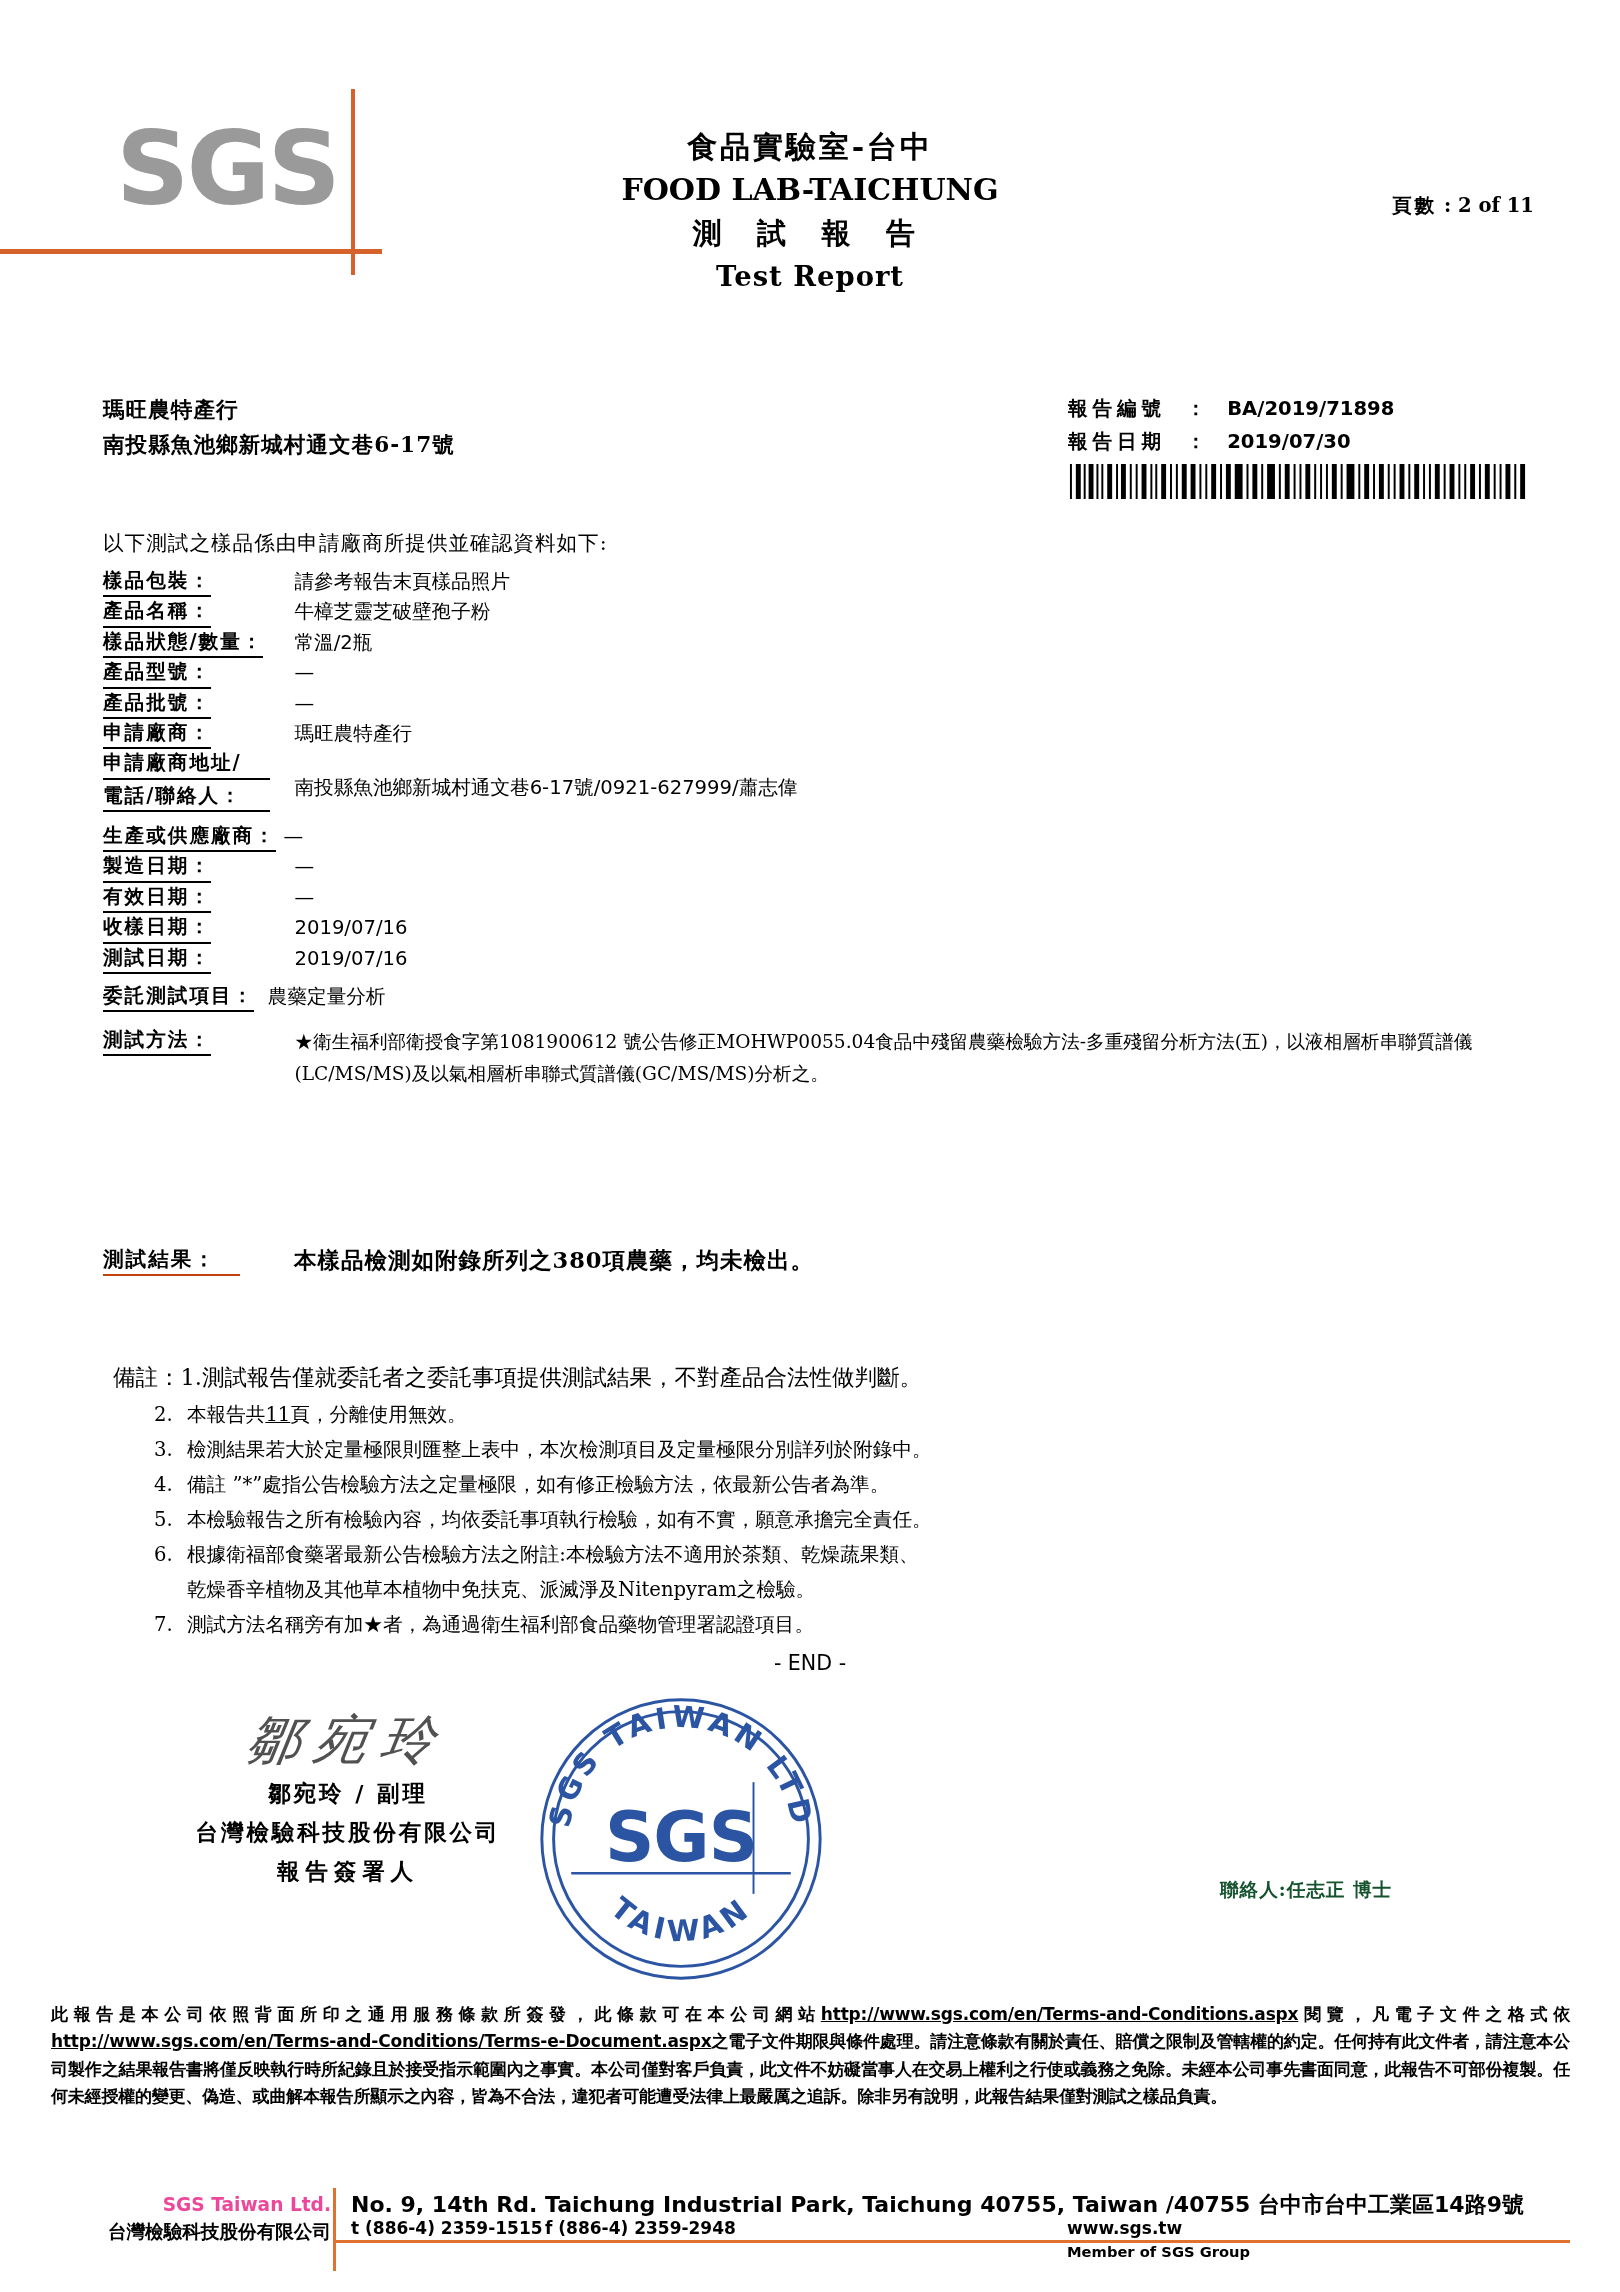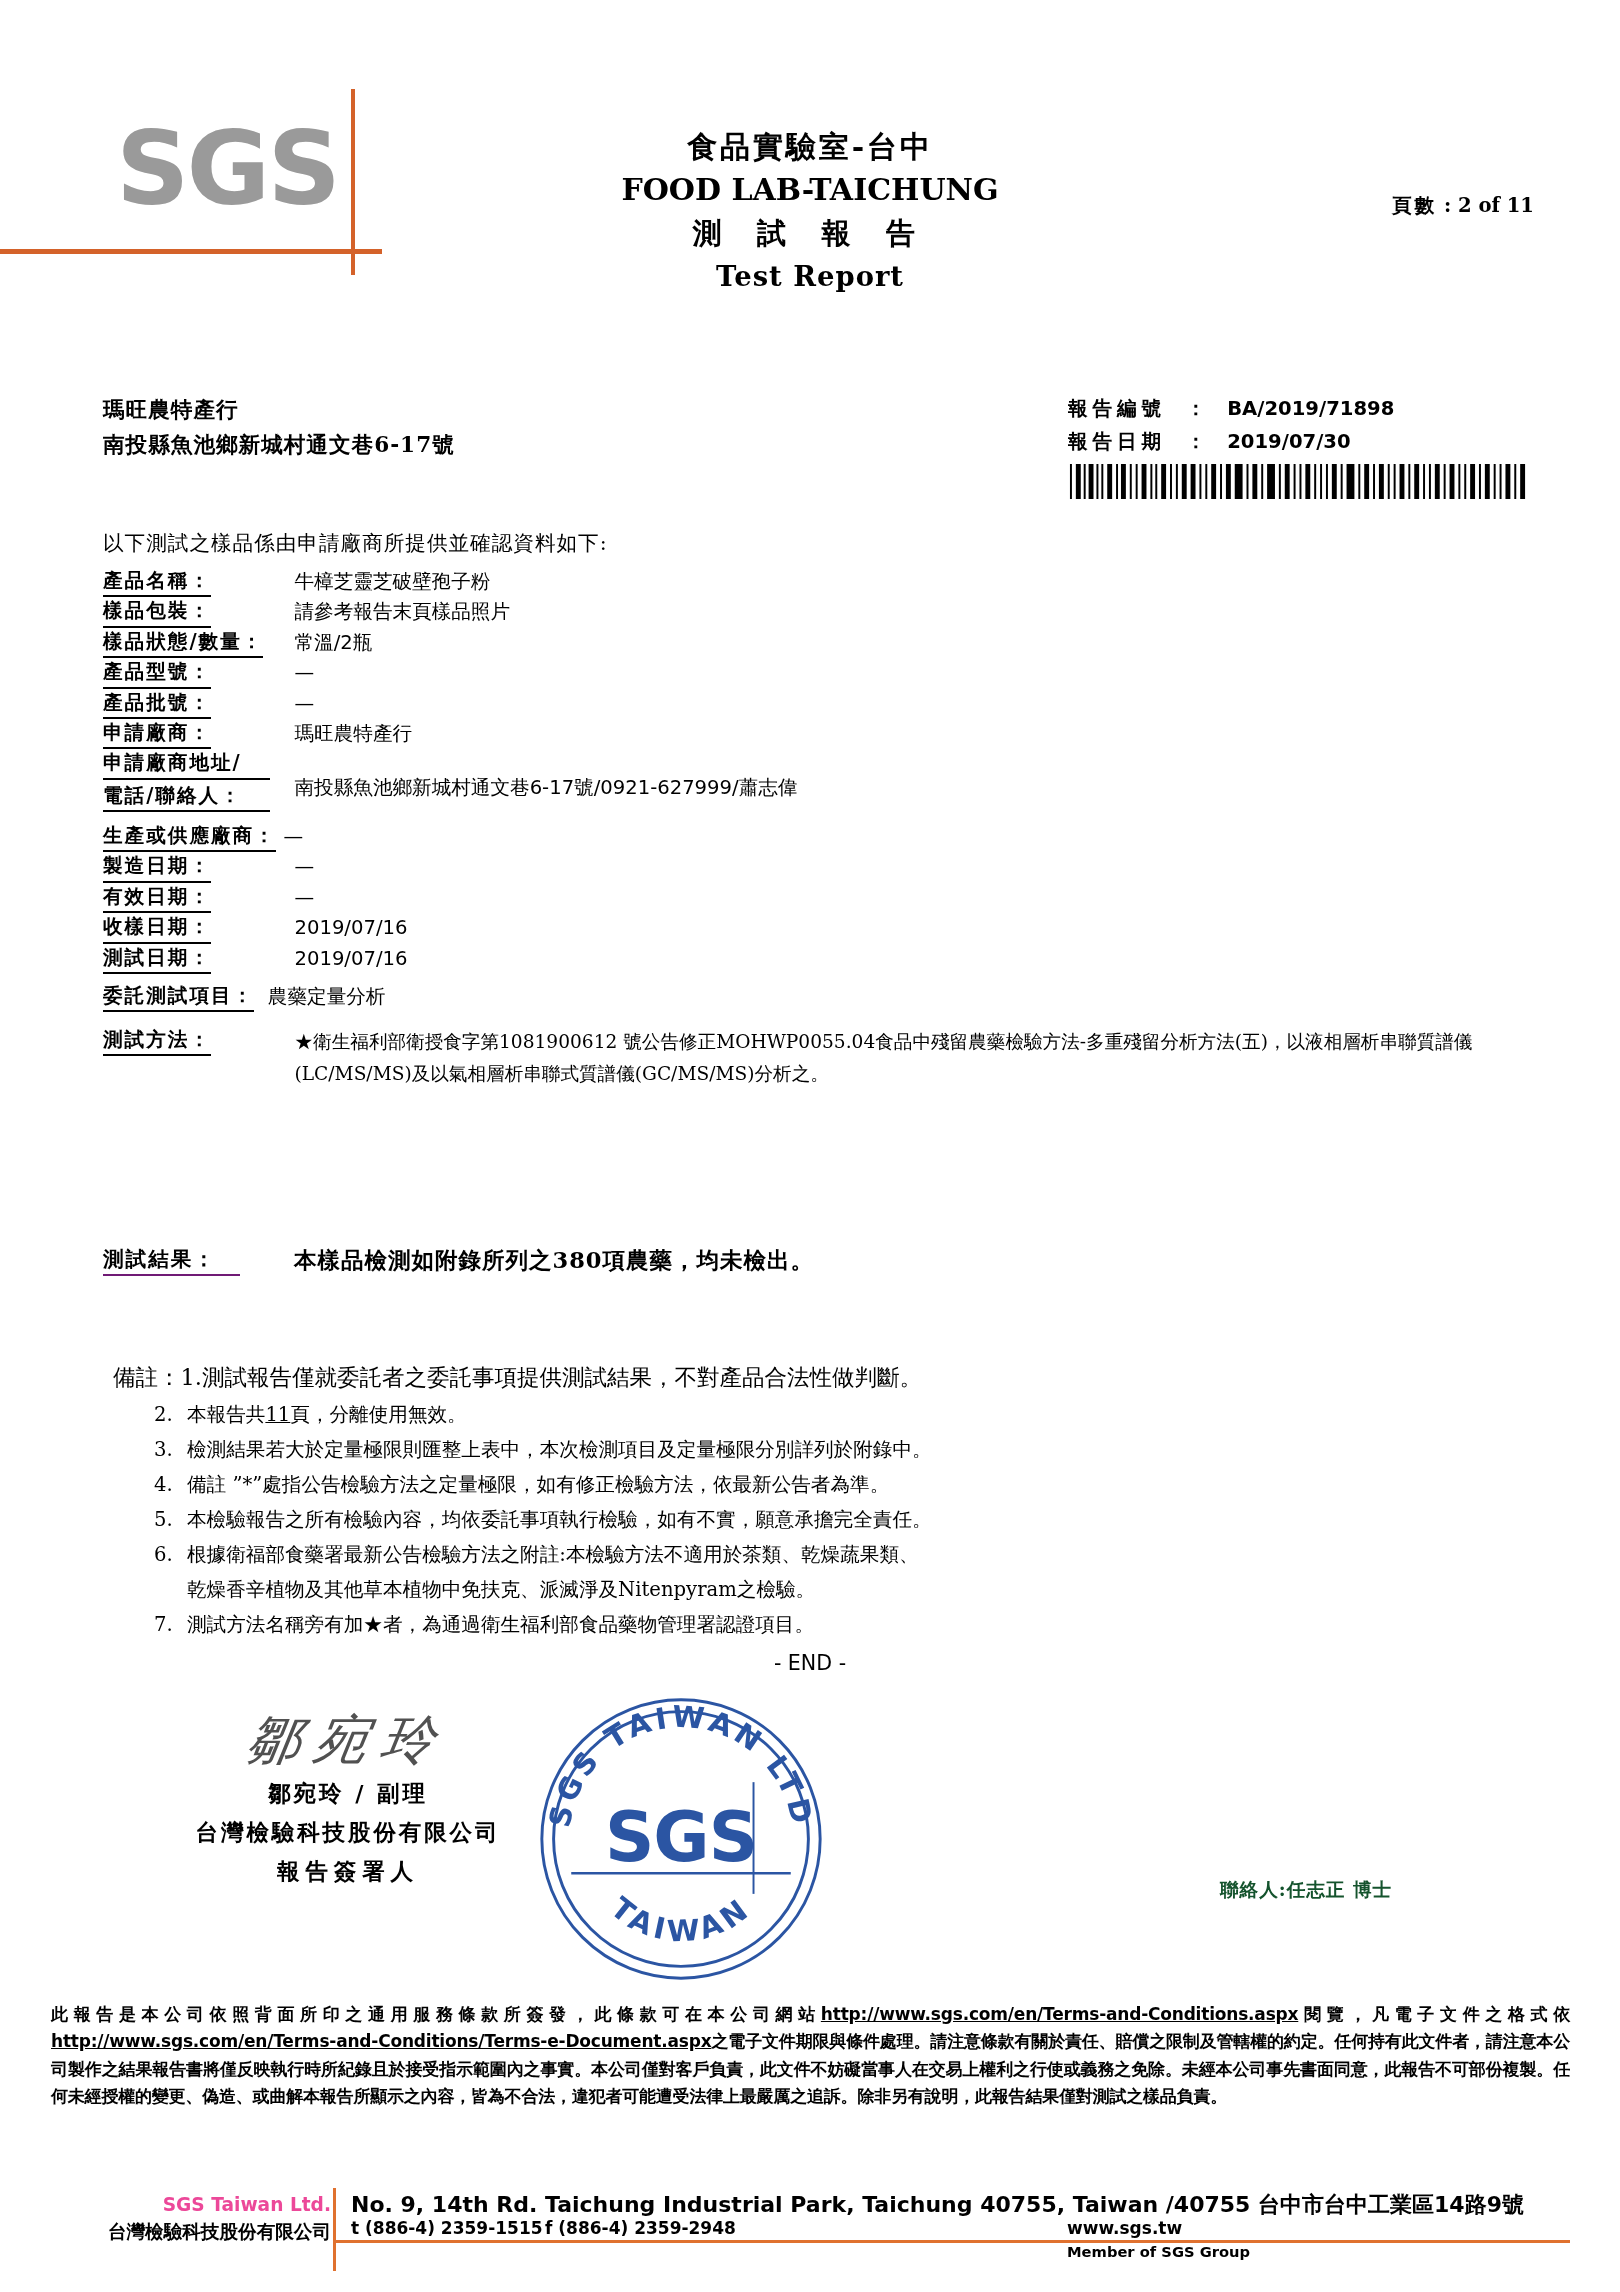--- a/index.html
+++ b/index.html
@@ -101,21 +101,21 @@
     font-family:"DejaVu Serif","Liberation Serif",serif;
     font-size:18.6px; line-height:32px; letter-spacing:0px;
     max-width:1196px; margin-left:24.5px;
   }
 
   
   .result { position:absolute; left:103px; top:1245px; display:flex; }
   .result .rl {
     font-family:"DejaVu Serif","Liberation Serif",serif;
     font-weight:bold; font-size:20.6px; letter-spacing:2px;
-    border-bottom:2px solid #701a75; line-height:29px;
+    border-bottom:2px solid #c2410c; line-height:29px;
     width:137px; flex:0 0 137px; height:31px;
   }
   .result .rv {
     font-family:"DejaVu Serif","Liberation Serif",serif;
     font-weight:bold; font-size:22.5px; letter-spacing:1px; margin-left:54px;
   }
 
   
   .remarks {
     position:absolute; left:113px; top:1358px; width:1372px;
@@ -307,27 +307,27 @@
         </svg>
       </div>
     </div>
   </div>
 
   <div class="intro">以下測試之樣品係由申請廠商所提供並確認資料如下:</div>
 
   <div class="fields">
 
     <div class="frow">
+      <div class="flabel-wrap"><span class="flabel">樣品包裝：</span></div>
+      <div class="fval ind">請參考報告末頁樣品照片</div>
+    </div>
+
+    <div class="frow">
       <div class="flabel-wrap"><span class="flabel">產品名稱：</span></div>
       <div class="fval ind">牛樟芝靈芝破壁孢子粉</div>
-    </div>
-
-    <div class="frow">
-      <div class="flabel-wrap"><span class="flabel">樣品包裝：</span></div>
-      <div class="fval ind">請參考報告末頁樣品照片</div>
     </div>
 
     <div class="frow">
       <div class="flabel-wrap"><span class="flabel">樣品狀態/數量：</span></div>
       <div class="fval ind">常溫/2瓶</div>
     </div>
 
     <div class="frow">
       <div class="flabel-wrap"><span class="flabel">產品型號：</span></div>
       <div class="fval ind dash">—</div>

